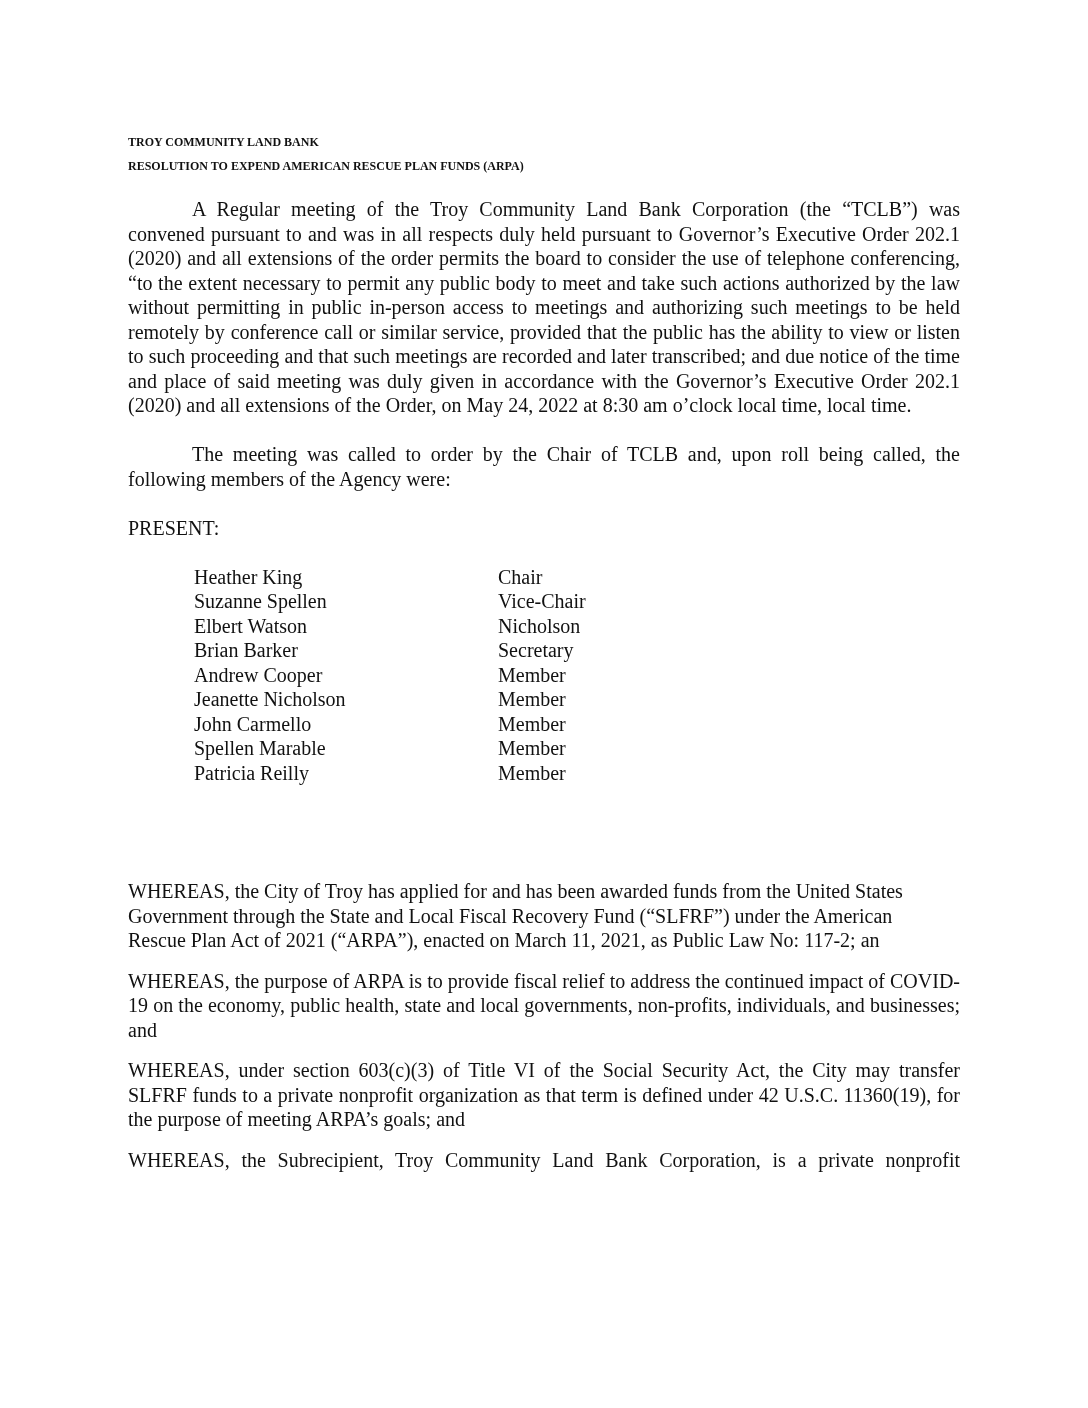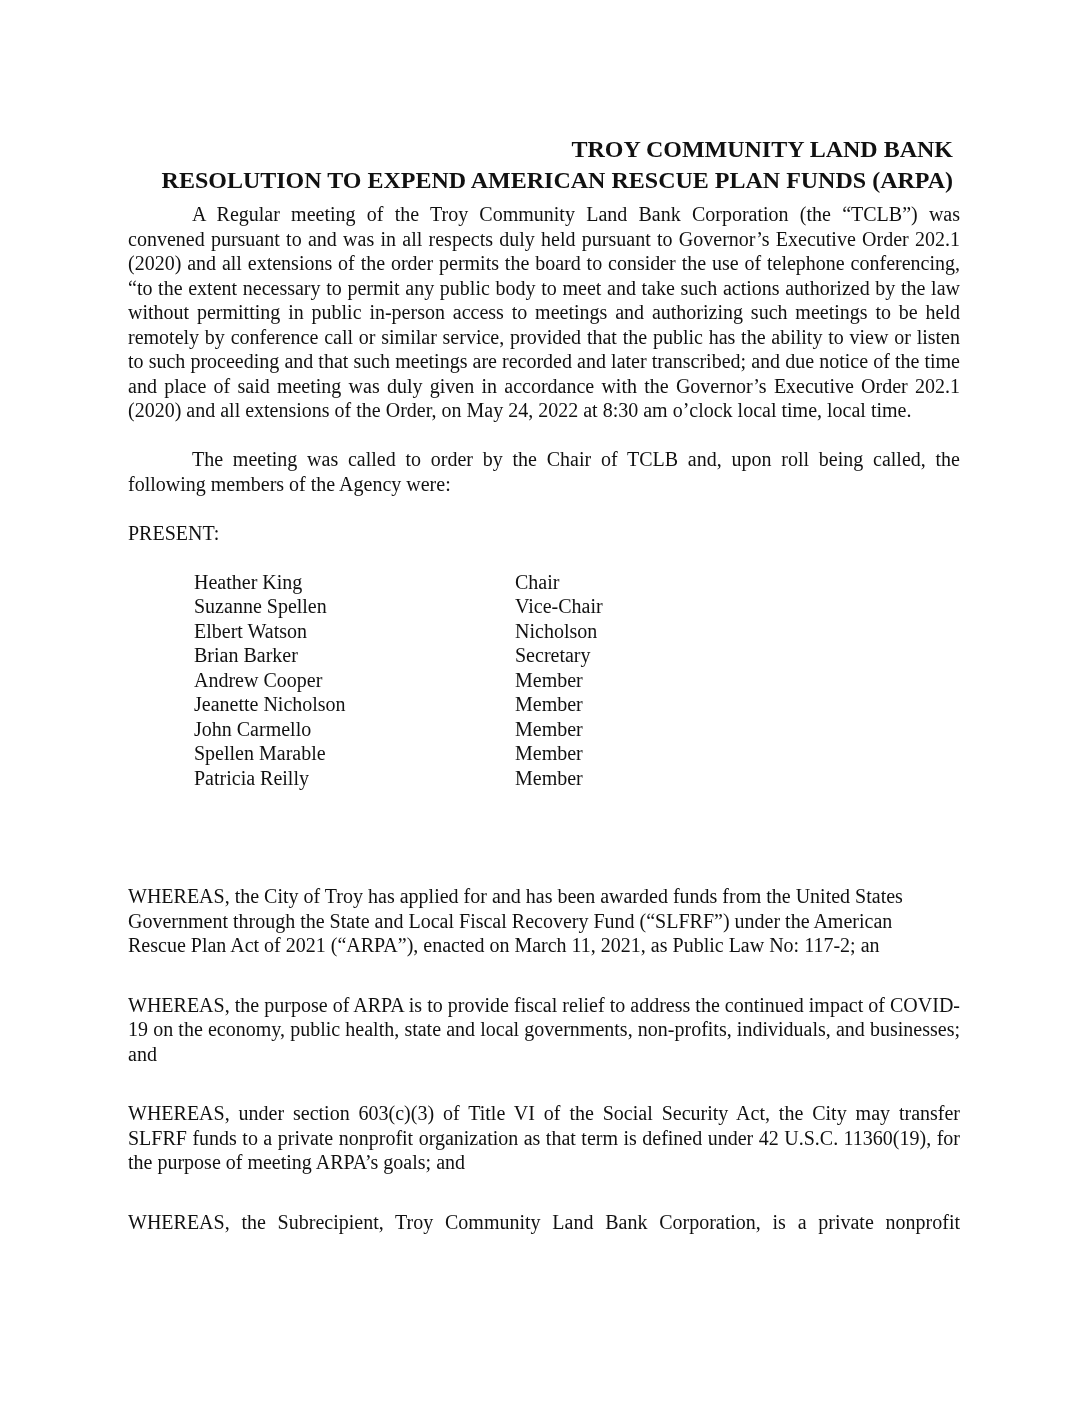--- a/index.html
+++ b/index.html
@@ -17,54 +17,53 @@
     }
     .page {
       position: absolute;
       left: 128px;
       top: 130px;
       width: 832px;
       font-size: 20px;
       line-height: 24.5px;
     }
     .title {
-      text-align: right;
+      text-align: left;
       font-weight: bold;
-      font-size: 24px;
+      font-size: 12px;
       line-height: 24px;
-      margin: 7px;
+      margin: 0;
     }
     .para {
       margin: 0;
       text-align: justify;
     }
     .indent {
       text-indent: 64px;
     }
-    .p1 { margin-top: 10px; }
+    .p1 { margin-top: 19px; }
     .p2 { margin-top: 24.5px; }
     .present { margin-top: 24.5px; margin-bottom: 0; }
     .members {
       margin-top: 24.5px;
       padding-left: 66px;
     }
     .member-row {
       display: flex;
       height: 24.5px;
-      gap: 17px;
     }
     .member-name { width: 304px; }
     .member-role { }
     .w1 {
       margin-top: 94px;
       text-align: left;
       width: 780px;
     }
     .w1 b { font-weight: normal; }
-    .w-gap { margin-top: 35px; }
+    .w-gap { margin-top: 16px; }
   </style>
 </head>
 <body>
 
 <div class="page">
   <p class="title">TROY COMMUNITY LAND BANK</p>
   <p class="title">RESOLUTION TO EXPEND AMERICAN RESCUE PLAN FUNDS (ARPA)</p>
 
   <p class="para indent p1">A Regular meeting of the Troy Community Land Bank Corporation (the “TCLB”) was convened pursuant to and was in all respects duly held pursuant to Governor’s Executive Order 202.1 (2020) and all extensions of the order permits the board to consider the use of telephone conferencing, “to the extent necessary to permit any public body to meet and take such actions authorized by the law without permitting in public in-person access to meetings and authorizing such meetings to be held remotely by conference call or similar service, provided that the public has the ability to view or listen to such proceeding and that such meetings are recorded and later transcribed;  and due notice of the time and place of said meeting was duly given in accordance with the Governor’s Executive Order 202.1 (2020) and all extensions of the Order, on May 24, 2022 at 8:30 am o’clock local time, local time.</p>
 

